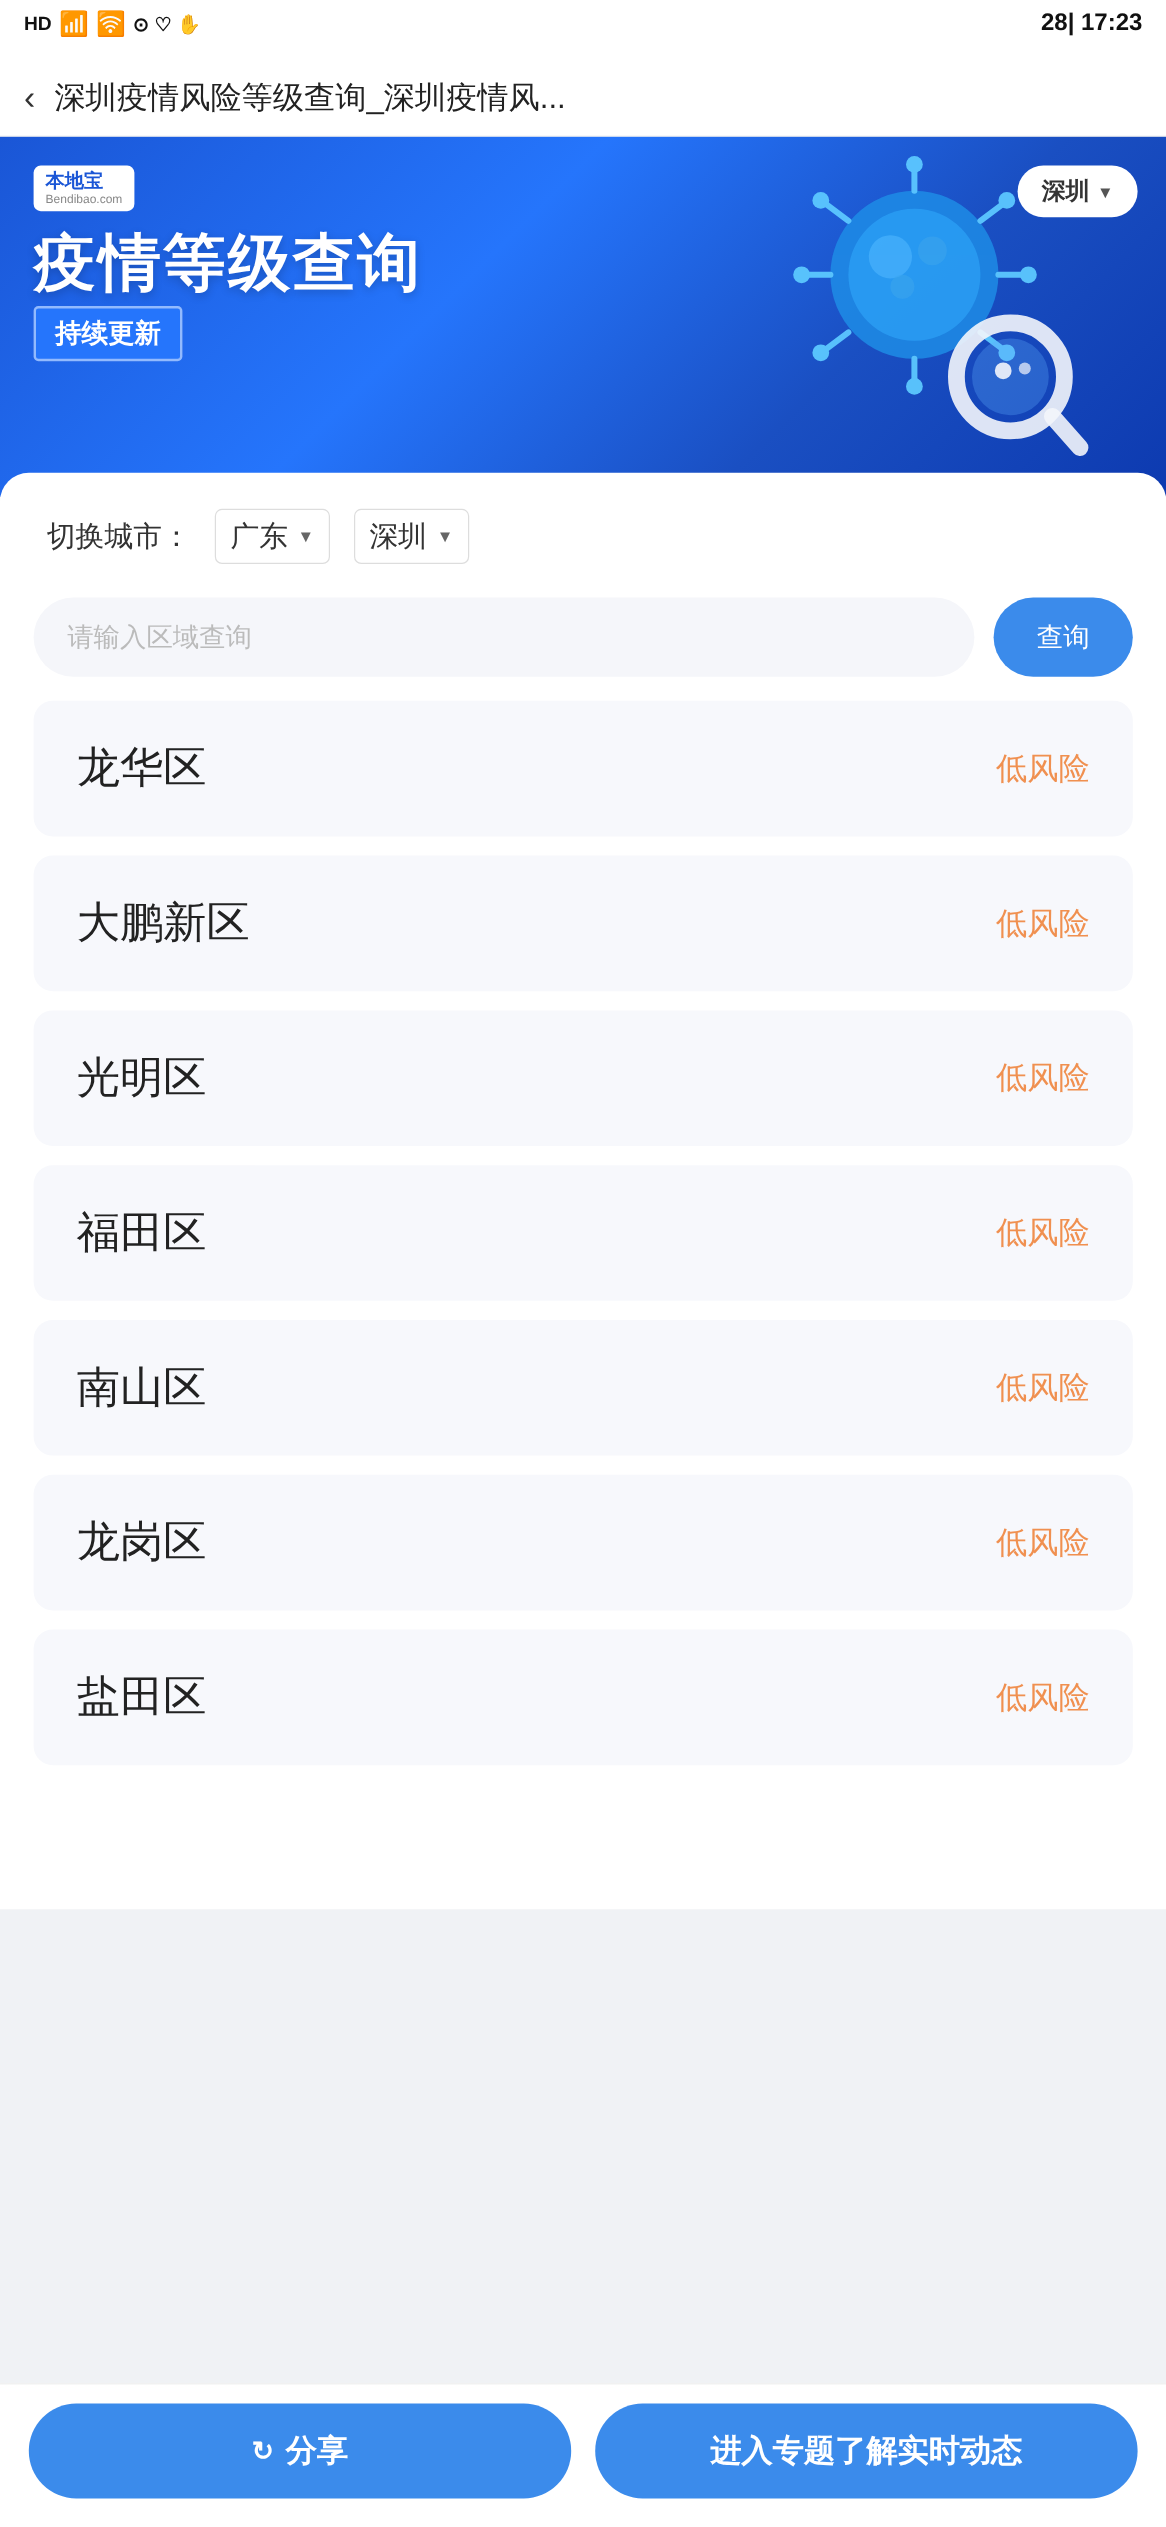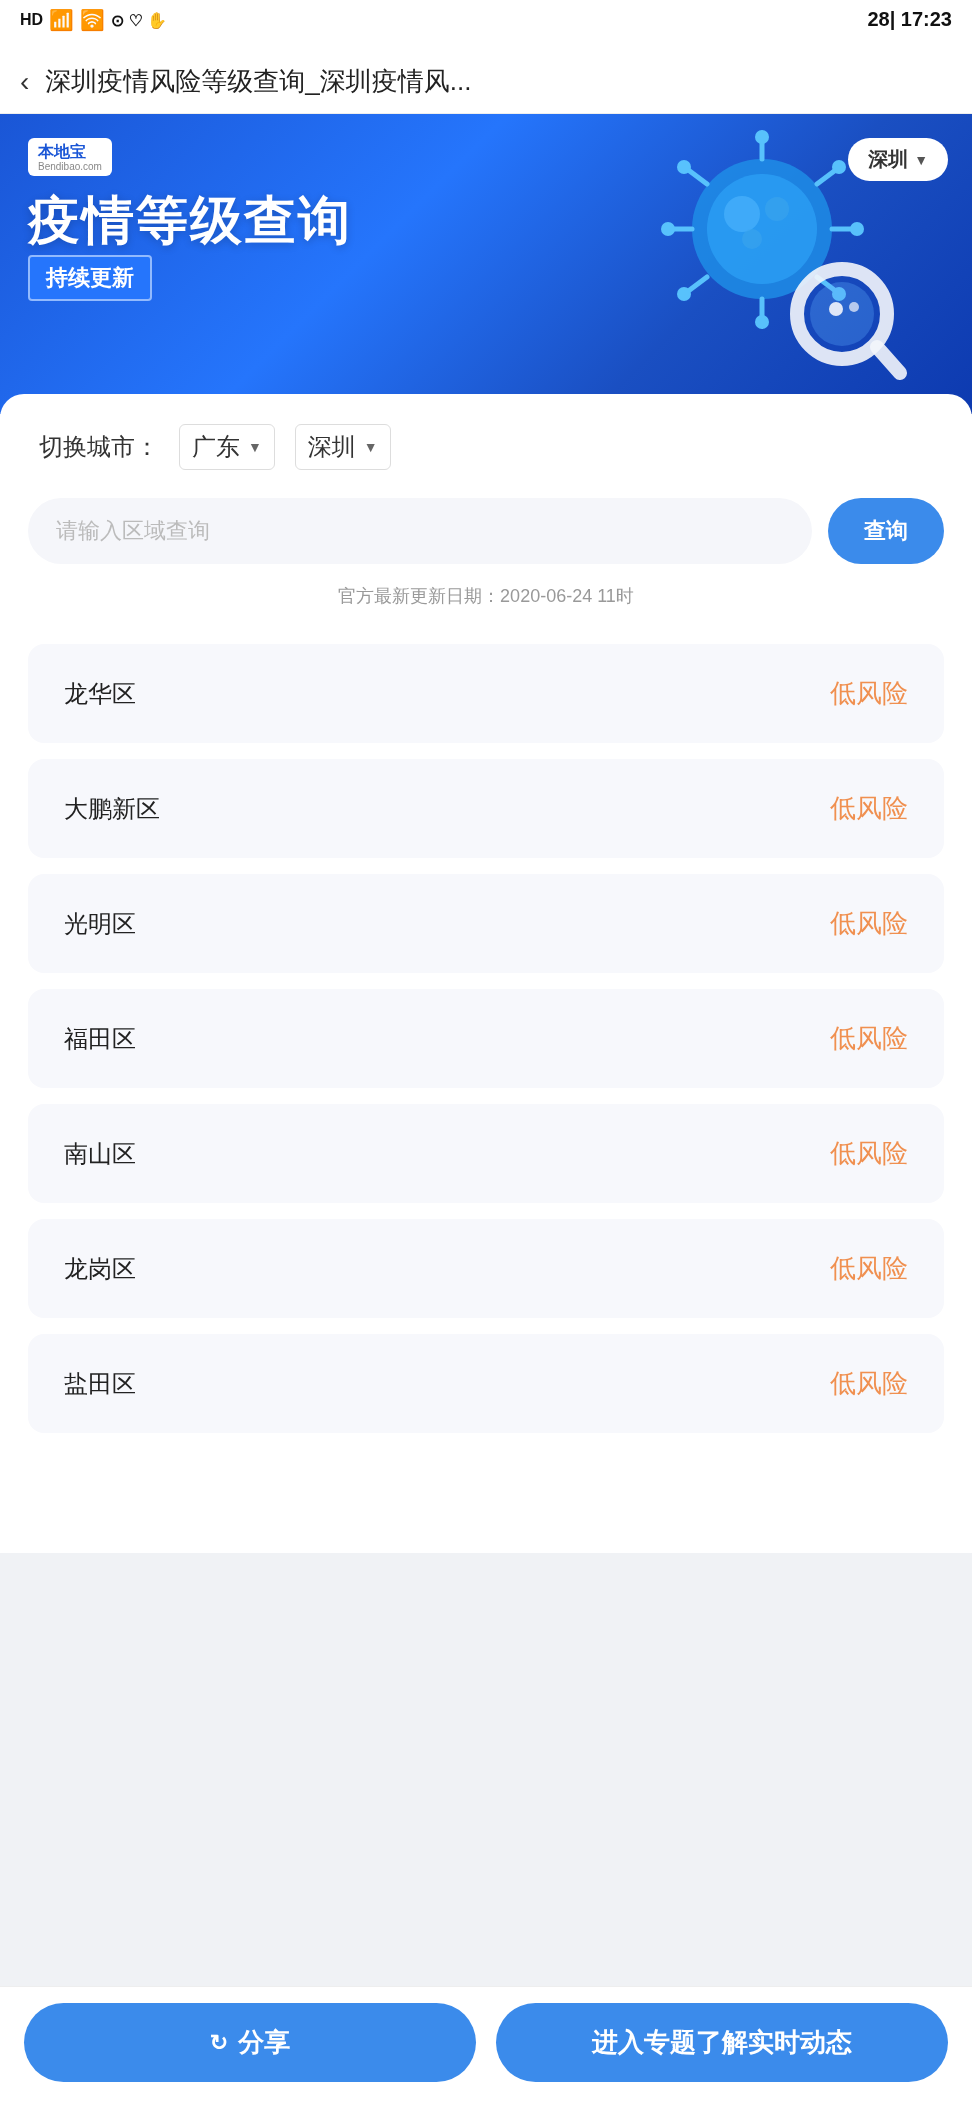--- a/index.html
+++ b/index.html
@@ -185,21 +185,21 @@
     .search-input::placeholder {
       color: #bbb;
     }
     .search-btn {
       background: #3b8beb;
       color: #fff;
       border: none;
       border-radius: 50px;
       padding: 18px 36px;
       font-size: 22px;
-      font-weight: 700;
+      font-weight: 400;
       cursor: pointer;
       white-space: nowrap;
     }
 
     
     .update-date {
       text-align: center;
       font-size: 18px;
       color: #999;
       margin-bottom: 36px;
@@ -216,21 +216,21 @@
     .district-item {
       background: #f7f8fc;
       border-radius: 16px;
       padding: 32px 36px;
       display: flex;
       justify-content: space-between;
       align-items: center;
       cursor: pointer;
     }
     .district-name {
-      font-size: 24px;
+      font-size: 36px;
       color: #222;
       font-weight: 500;
     }
     .district-risk {
       font-size: 26px;
       font-weight: 500;
       color: #f09050;
     }
     .district-risk.low {
       color: #f09050;
@@ -360,23 +360,20 @@
       <span>深圳</span>
       <span class="select-arrow">▼</span>
     </div>
   </div>
 
   <div class="search-bar">
     <input class="search-input" type="text" placeholder="请输入区域查询" style="">
     <button class="search-btn">查询</button>
   </div>
 
-  <div class="update-date">
-    <span>官方最新更新日期：</span><span>2020-06-24 11时</span>
-  </div>
 
   <div class="district-list" id="district-list">
   <div class="district-item">
         <span class="district-name">龙华区</span>
         <span class="district-risk low">低风险</span>
       </div>
       <div class="district-item">
         <span class="district-name">大鹏新区</span>
         <span class="district-risk low">低风险</span>
       </div>

